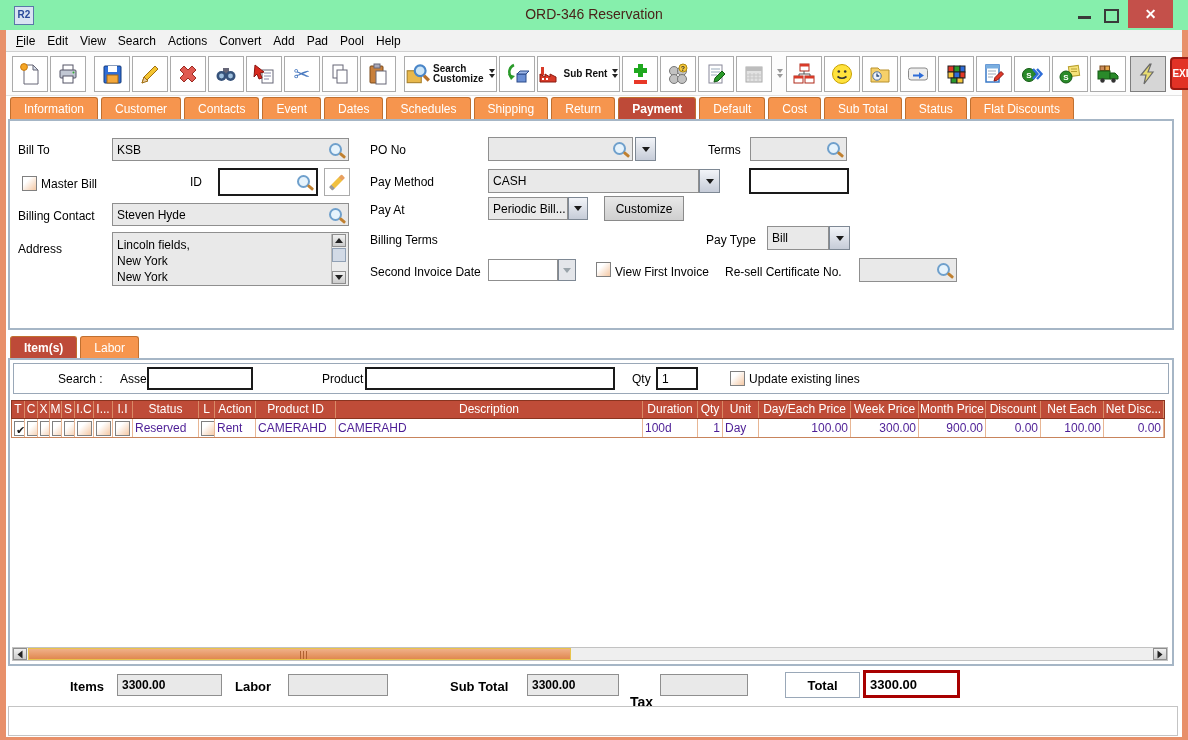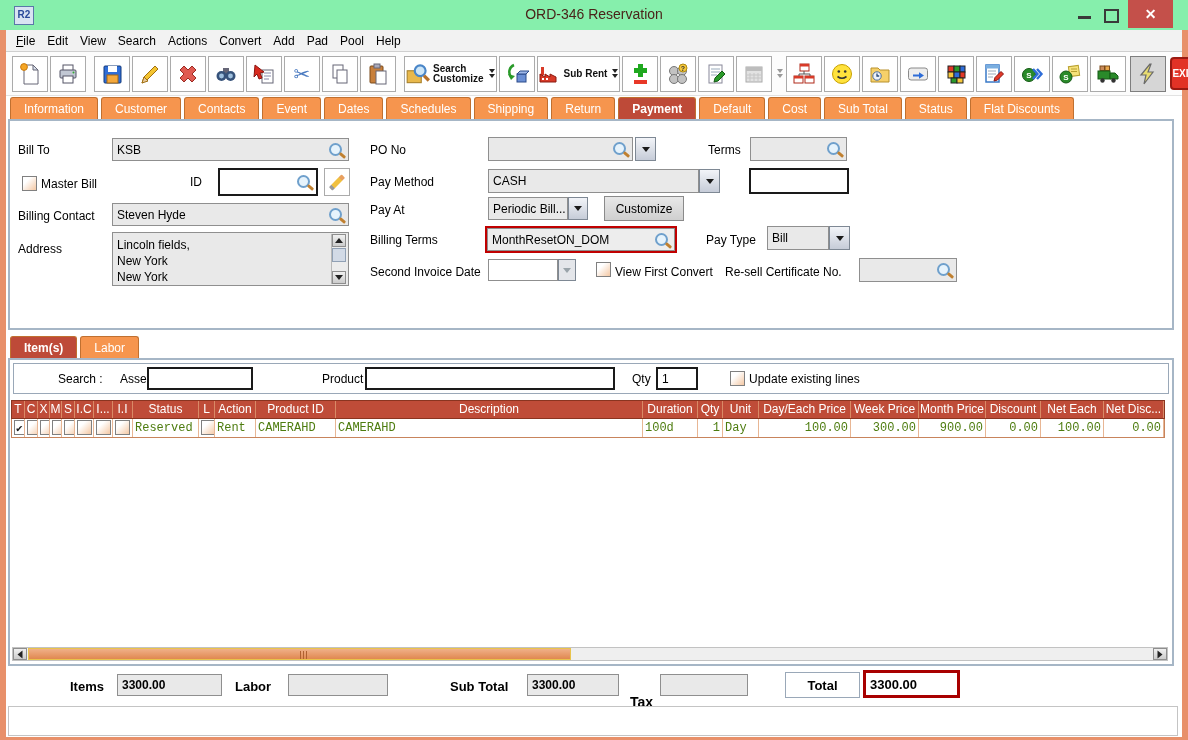--- a/index.html
+++ b/index.html
@@ -51,21 +51,21 @@
   
   .vsb{position:absolute;right:1px;top:1px;bottom:1px;width:15px;background:#ECECEC;border-left:1px solid #B8B8B8;}
   .sbtn{position:absolute;left:0;width:14px;height:13px;background:linear-gradient(#F0F0F0,#CCCCCC);border:1px solid #8E8E8E;display:flex;align-items:center;justify-content:center;box-sizing:border-box;}
   .utri{width:0;height:0;border-left:4px solid transparent;border-right:4px solid transparent;border-bottom:5px solid #222;}
   .dtri{width:0;height:0;border-left:4px solid transparent;border-right:4px solid transparent;border-top:5px solid #222;}
   .vthumb{position:absolute;left:0;top:14px;width:14px;height:14px;background:#D2DAE6;border:1px solid #90A0B4;box-sizing:border-box;}
   
   .tblh{position:absolute;display:flex;background:#BF4C38;border:1px solid #8A3420;box-sizing:border-box;}
   .th{color:#FFF;font-size:12px;text-align:center;border-right:1px solid #D98A66;overflow:hidden;white-space:nowrap;height:17px;line-height:17px;box-sizing:border-box;flex:0 0 auto;}
   .tblr{position:absolute;display:flex;background:#FFF;border-left:1px solid #C8845C;border-right:1px solid #C8845C;border-bottom:1px solid #C8845C;box-sizing:border-box;}
-  .td{font-size:12px;color:#4d7c0f;border-right:1px solid #E8B694;overflow:hidden;white-space:nowrap;height:18px;line-height:18px;box-sizing:border-box;flex:0 0 auto;padding:0 2px;font-family:Liberation Mono, monospace;}
+  .td{font-size:12px;color:#4c1d95;border-right:1px solid #E8B694;overflow:hidden;white-space:nowrap;height:18px;line-height:18px;box-sizing:border-box;flex:0 0 auto;padding:0 2px;}
   .td.r{text-align:right;}
   
   .hsb{position:absolute;background:#EFEFEF;border:1px solid #C2C2C2;box-sizing:border-box;}
   .hthumb{position:absolute;top:0;height:12px;background:linear-gradient(#F0B088,#E08850);border:1px solid #E8C34B;box-sizing:border-box;}
   .hgrip{position:absolute;left:50%;top:2px;width:7px;height:8px;background:repeating-linear-gradient(90deg,#B06030 0 1px,transparent 1px 3px);}
   .statusbar{position:absolute;left:8px;top:706px;width:1170px;height:30px;background:#FFF;border:1px solid #C4C4C4;box-sizing:border-box;}
   svg{display:block;}
 </style>
 </head>
 <body>
@@ -391,43 +391,37 @@
         <span>Periodic Bill...</span>
       </div>
     <div class="ddb" style="left:558px;top:76px;width:20px;height:23px;">
         <span class="tri"></span>
       </div>
     <div class="btn" style="left:594px;top:75px;width:80px;height:25px;">
         <span>Customize</span>
       </div>
 
     <span class="lbl" style="left:360px;top:112px;">Billing Terms</span>
-    <div class="redbox" style="left:475px;top:105px;width:192px;height:27px;">
-      <div class="fld" style="left:0;top:0;width:188px;height:23px;background:#EDEDED;">
-          <span>MonthResetON_DOM</span>
-          <span class="mag"></span>
-        </div>
-    </div>
     <span class="lbl" style="left:696px;top:112px;">Pay Type</span>
     <div class="fld" style="left:757px;top:105px;width:62px;height:24px;">
         <span>Bill</span>
       </div>
     <div class="ddb" style="left:819px;top:105px;width:21px;height:24px;">
         <span class="tri"></span>
       </div>
 
     <span class="lbl" style="left:360px;top:144px;">Second Invoice Date</span>
     <div class="pfld" style="left:478px;top:138px;width:70px;height:22px;">
         <span></span>
       </div>
     <div class="ddb" style="left:548px;top:138px;width:18px;height:22px;background:#E4E6EA;">
         <span class="tri dis"></span>
       </div>
     <span class="cb" style="position:absolute;left:586px;top:141px;"></span>
-    <span class="lbl" style="left:605px;top:144px;">View First Convert</span>
+    <span class="lbl" style="left:605px;top:144px;">View First Invoice</span>
     <span class="lbl" style="left:715px;top:144px;">Re-sell Certificate No.</span>
     <div class="fld" style="left:849px;top:137px;width:98px;height:24px;">
         <span></span>
         <span class="mag"></span>
       </div>
   </div>
 
   <div class="abs" style="left:4px;top:240px;white-space:nowrap;">
     <span class="tab sel">Item(s)</span><span class="tab">Labor</span>
   </div>

